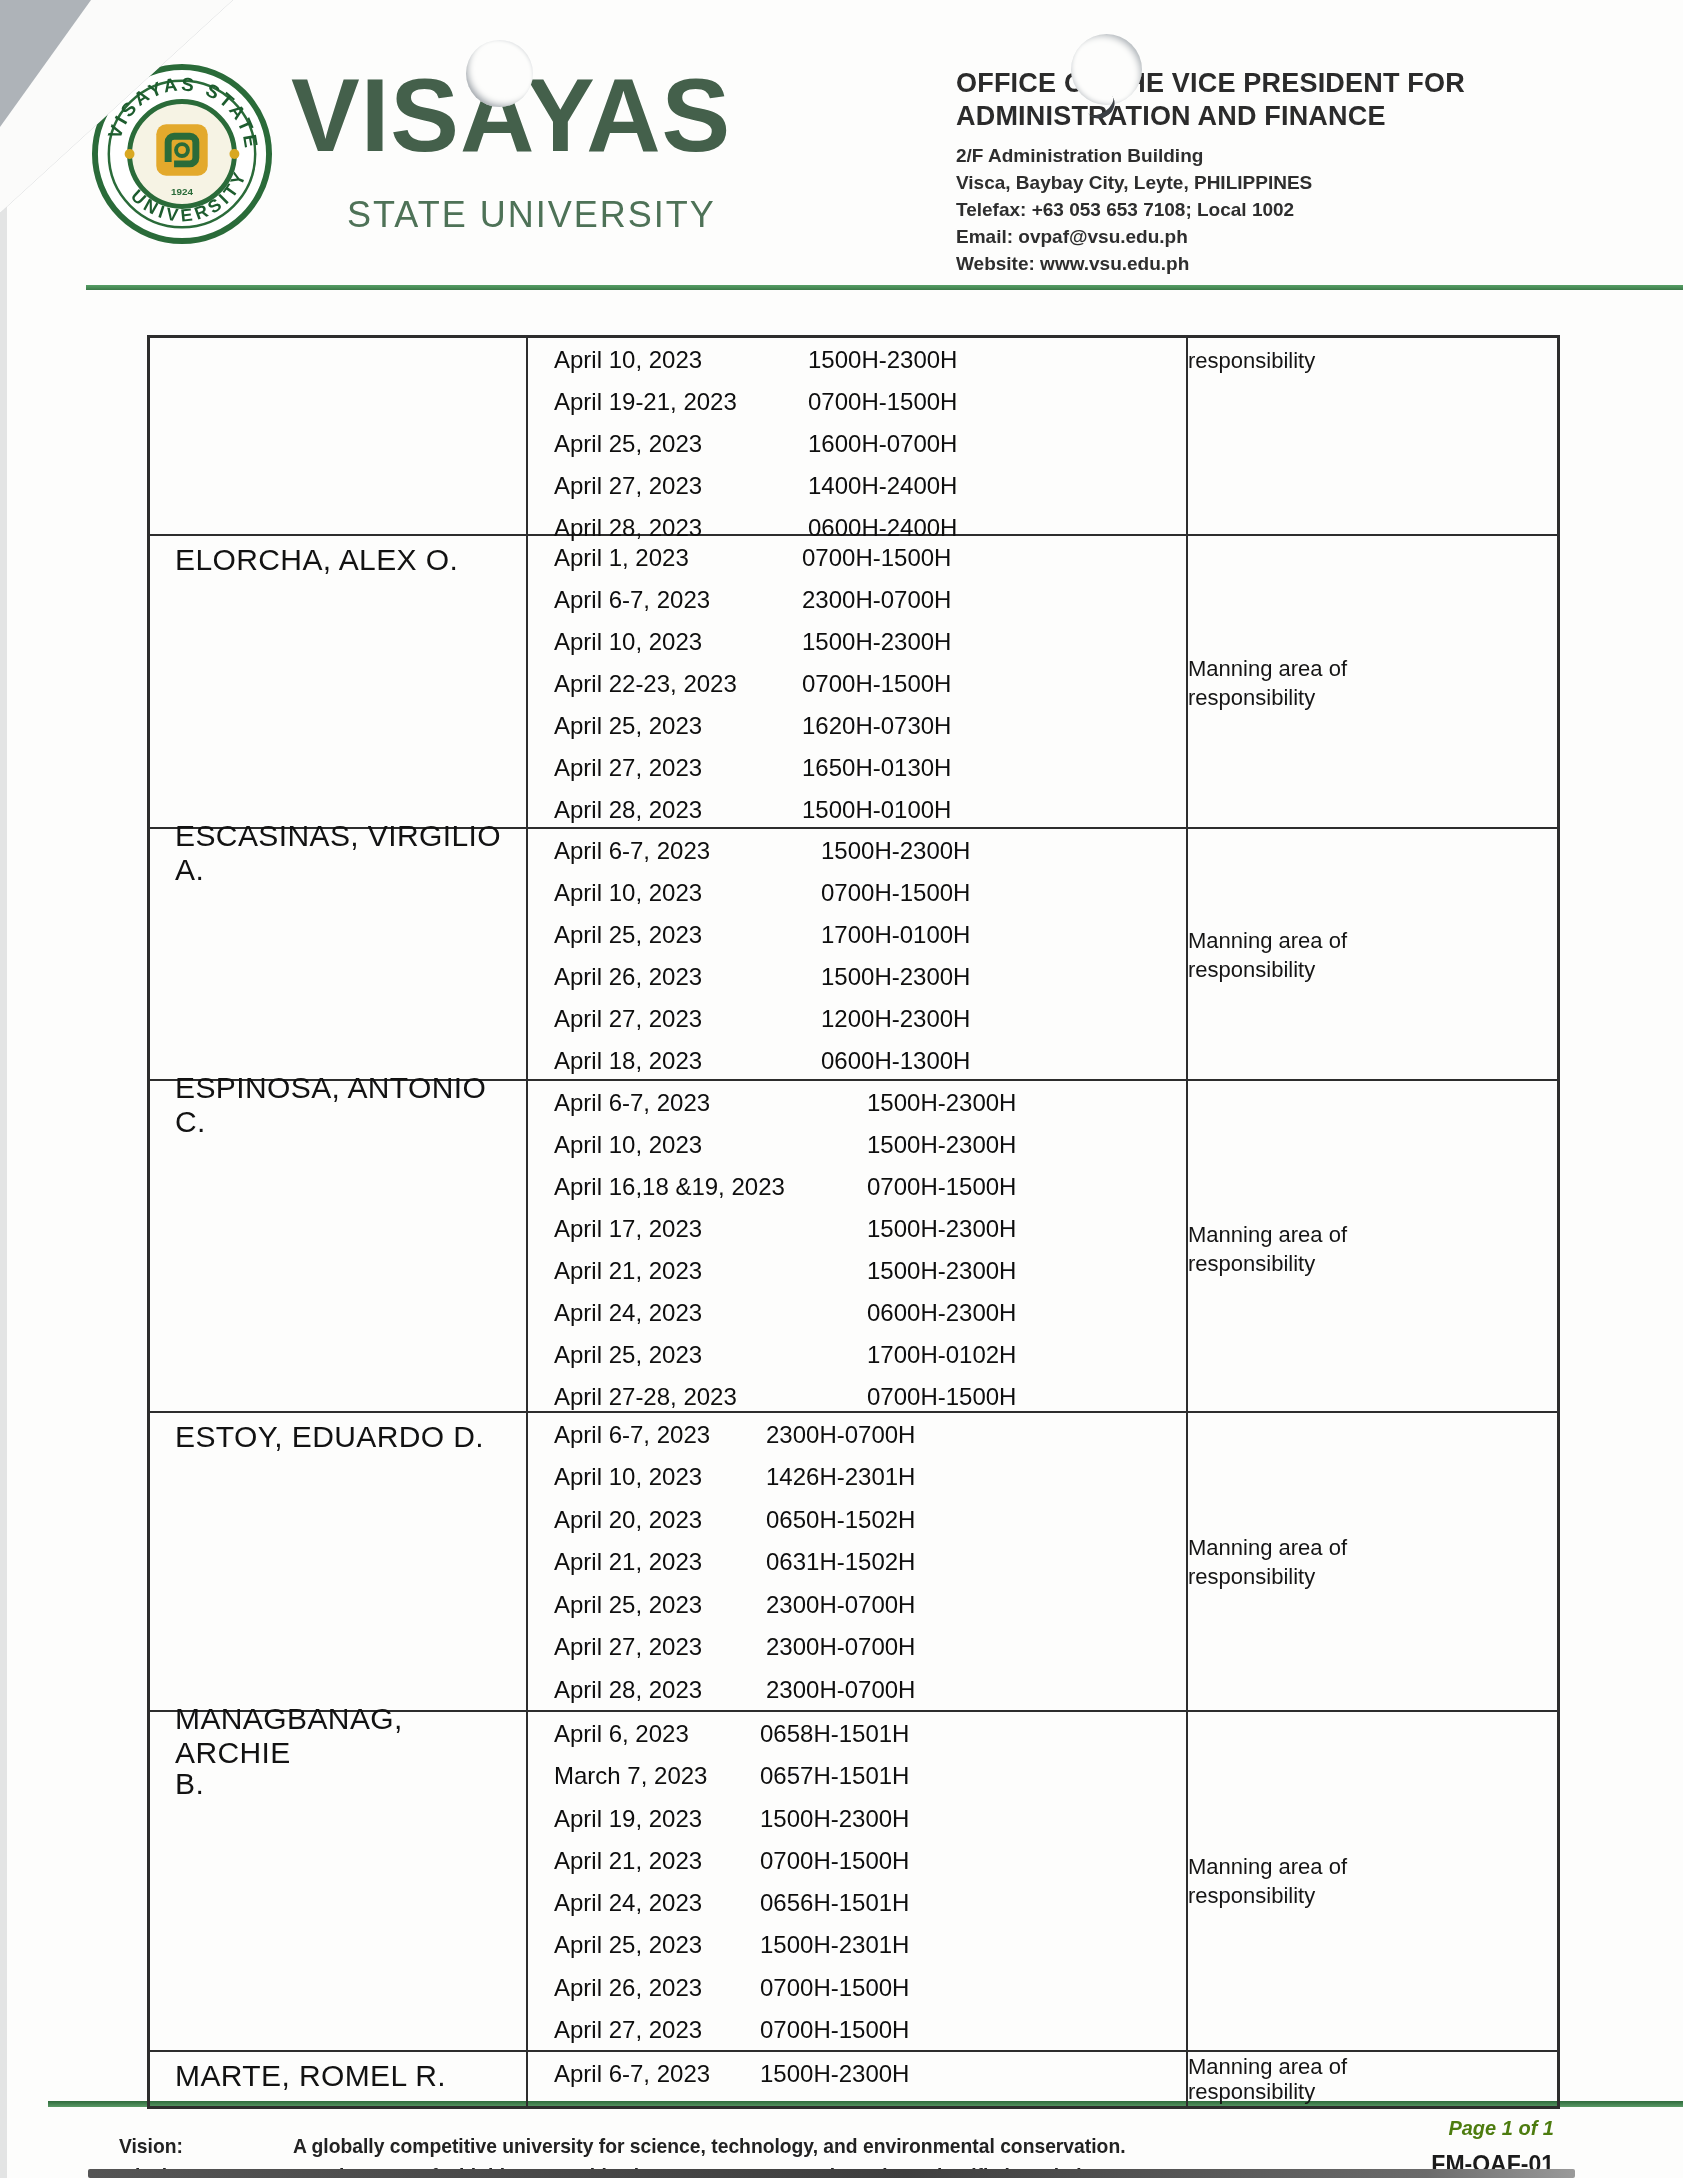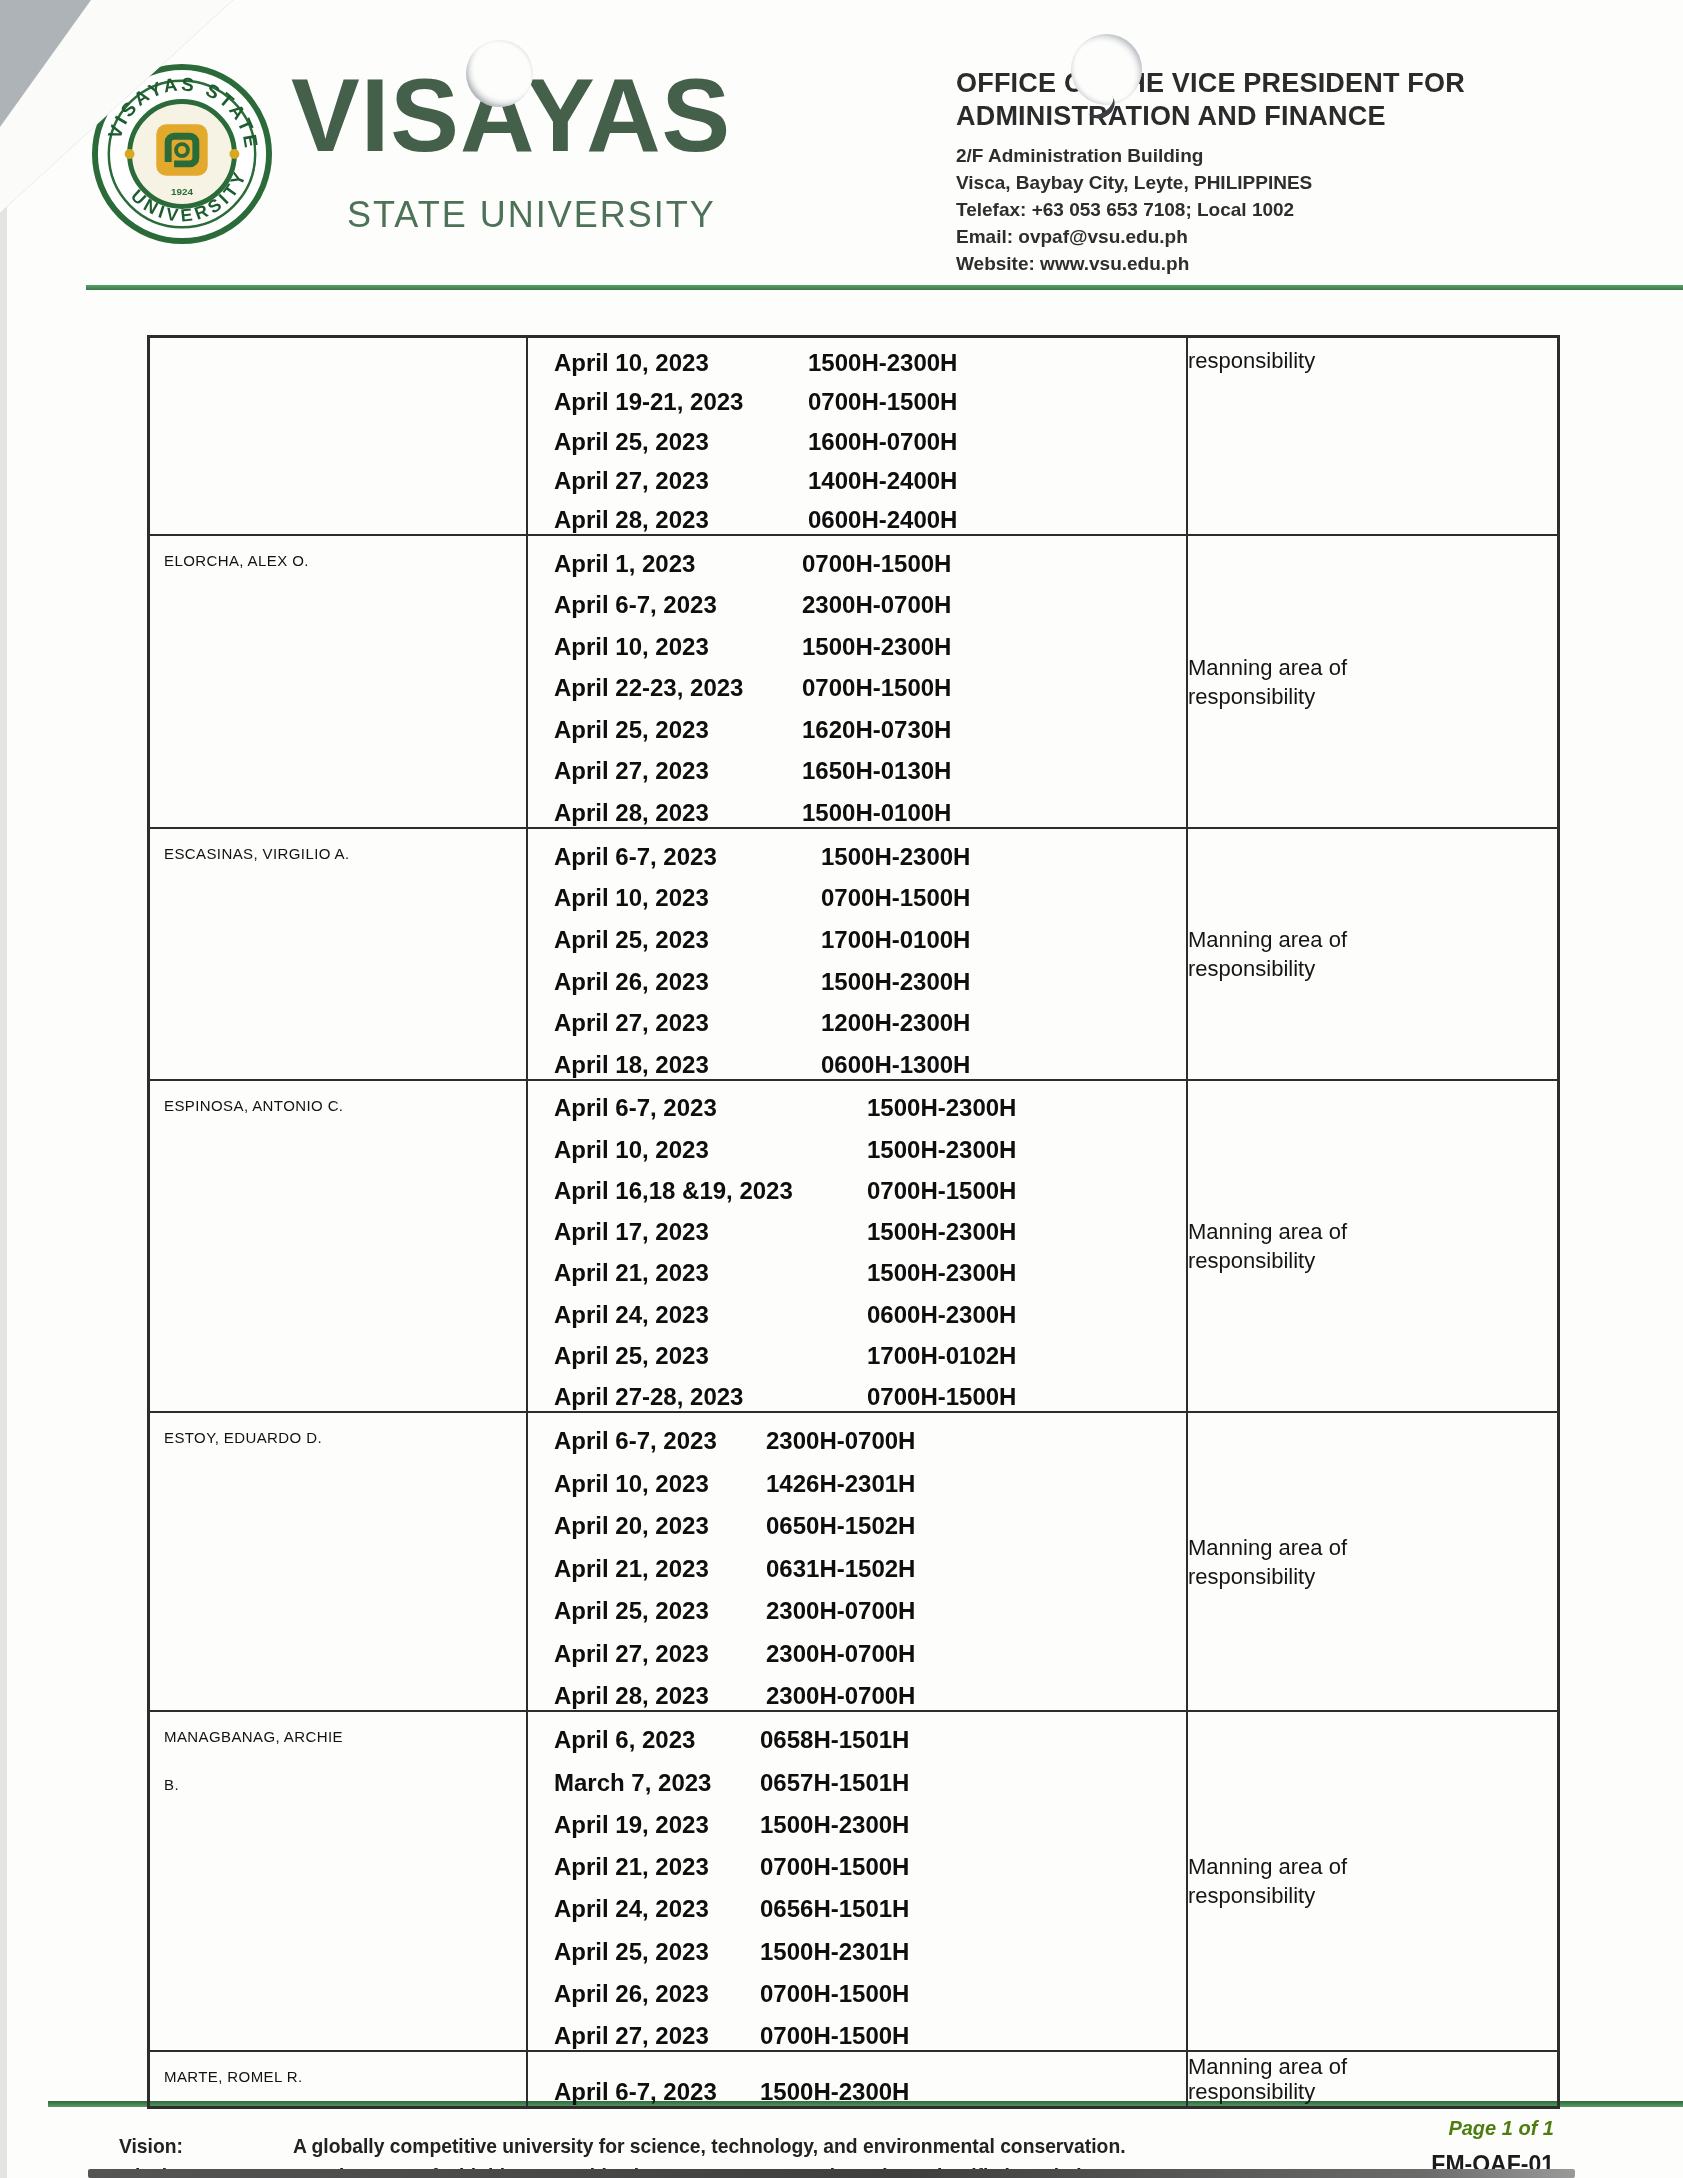--- a/index.html
+++ b/index.html
@@ -35,25 +35,25 @@
   .rule-top{position:absolute;left:86px;right:0;top:285px;height:5px;
     background:linear-gradient(#57a066,#3c7a49);z-index:3;}
   
   .sched-table{position:absolute;left:147px;top:335px;width:1413px;
     border:3px solid #2d2d2d;box-sizing:border-box;z-index:4;background:transparent;}
   .block{display:grid;grid-template-columns:378px 660px 371px;}
   .block + .block{border-top:2px solid #2d2d2d;}
   .cell{box-sizing:border-box;}
   .name-cell{border-right:2px solid #2d2d2d;padding:0 8px 0 14px;}
   .name-line{height:48px;display:flex;align-items:center;
-    font-size:15px;letter-spacing:0.4px;color:#121212;}
+    font-size:30px;letter-spacing:0.4px;color:#121212;margin-left:11px;}
   .sched-cell{border-right:2px solid #2d2d2d;display:flex;flex-direction:column;
     justify-content:space-evenly;padding-left:26px;}
-  .sched-line{display:flex;align-items:flex-end;flex:1 1 auto;min-height:34px;
-    font-size:24px;font-weight:bold;color:#0e0e0e;}
+  .sched-line{display:flex;align-items:flex-start;flex:1 1 auto;min-height:34px;
+    font-size:24px;font-weight:normal;color:#0e0e0e;margin-top:8px;}
   .sched-date{flex:0 0 auto;}
   .sched-time{position:relative;}
   .remarks-cell{display:flex;flex-direction:column;
     font-size:22px;line-height:29px;color:#151515;}
   .remarks-middle{justify-content:center;}
   .remarks-top{justify-content:flex-start;padding-top:8px;}
   .block:nth-child(7) .remarks-cell{line-height:25px;justify-content:center;}
   
   .rule-bottom{position:absolute;left:48px;top:2101px;width:1636px;height:6px;
     background:linear-gradient(#2f6b3c,#5a9a66);z-index:3;}

